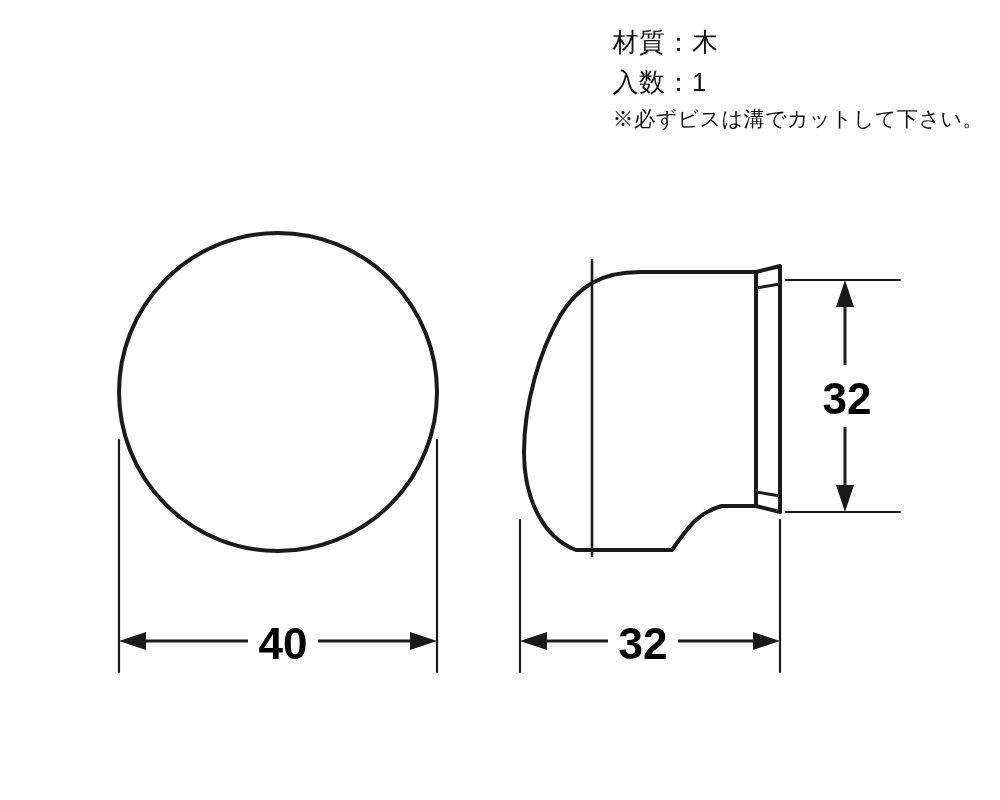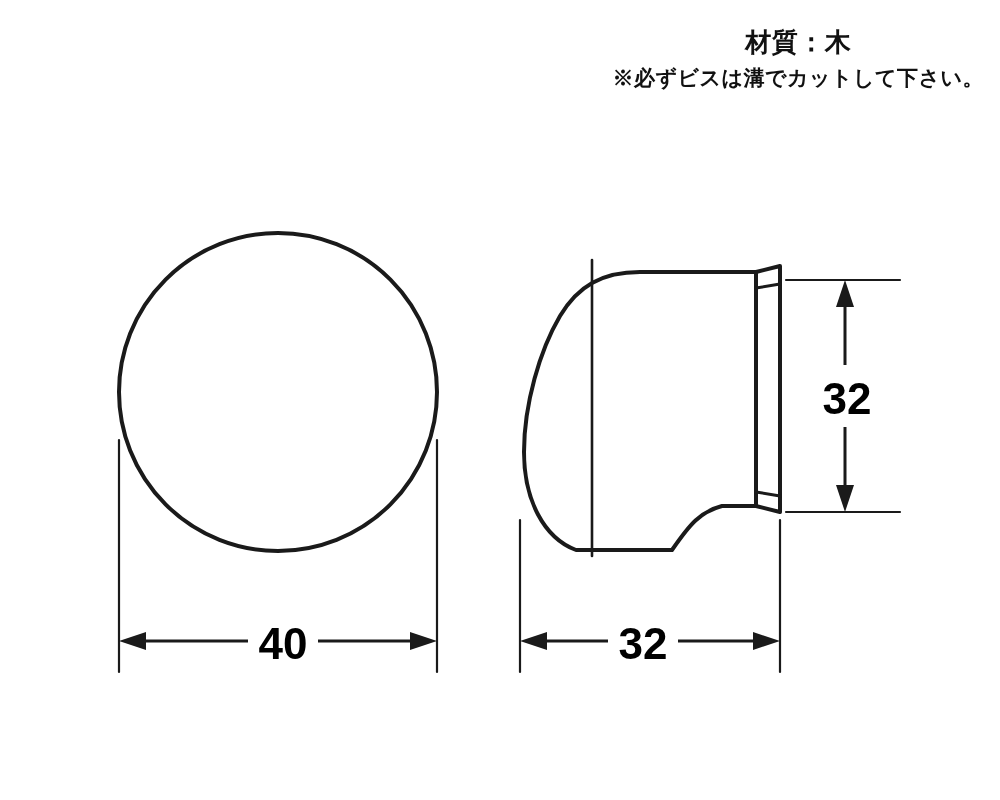--- a/index.html
+++ b/index.html
@@ -19,24 +19,24 @@
     position: absolute;
     left: 0;
     top: 0;
     width: 1000px;
     height: 800px;
   }
   .notes {
     position: absolute;
     right: 16px;
     top: 22px;
-    text-align: center;
+    text-align: left;
     line-height: 1.55;
     font-size: 26px;
-    font-weight: 700;
+    font-weight: 400;
     letter-spacing: 0.5px;
     color: #111111;
   }
   .notes div {
     white-space: nowrap;
   }
   .note-small {
     font-size: 21px;
   }
   svg {
@@ -51,20 +51,21 @@
     fill: #000000;
   }
 </style>
 </head>
 <body>
 
 <div id="stage">
 
   <div class="notes">
     <div>材質：木</div>
+    <div>入数：1</div>
     <div class="note-small">※必ずビスは溝でカットして下さい。</div>
   </div>
 
   <svg width="1000" height="800" viewBox="0 0 1000 800">
     <g fill="none" stroke="#1a1a1a" stroke-width="3.5" stroke-linecap="round" stroke-linejoin="round">
 
       <circle cx="278" cy="392" r="159" stroke="#1a1a1a" stroke-width="4"></circle>
 
       <line x1="119" y1="440" x2="119" y2="672" stroke-width="2.2"></line>
       <line x1="437" y1="440" x2="437" y2="672" stroke-width="2.2"></line>

